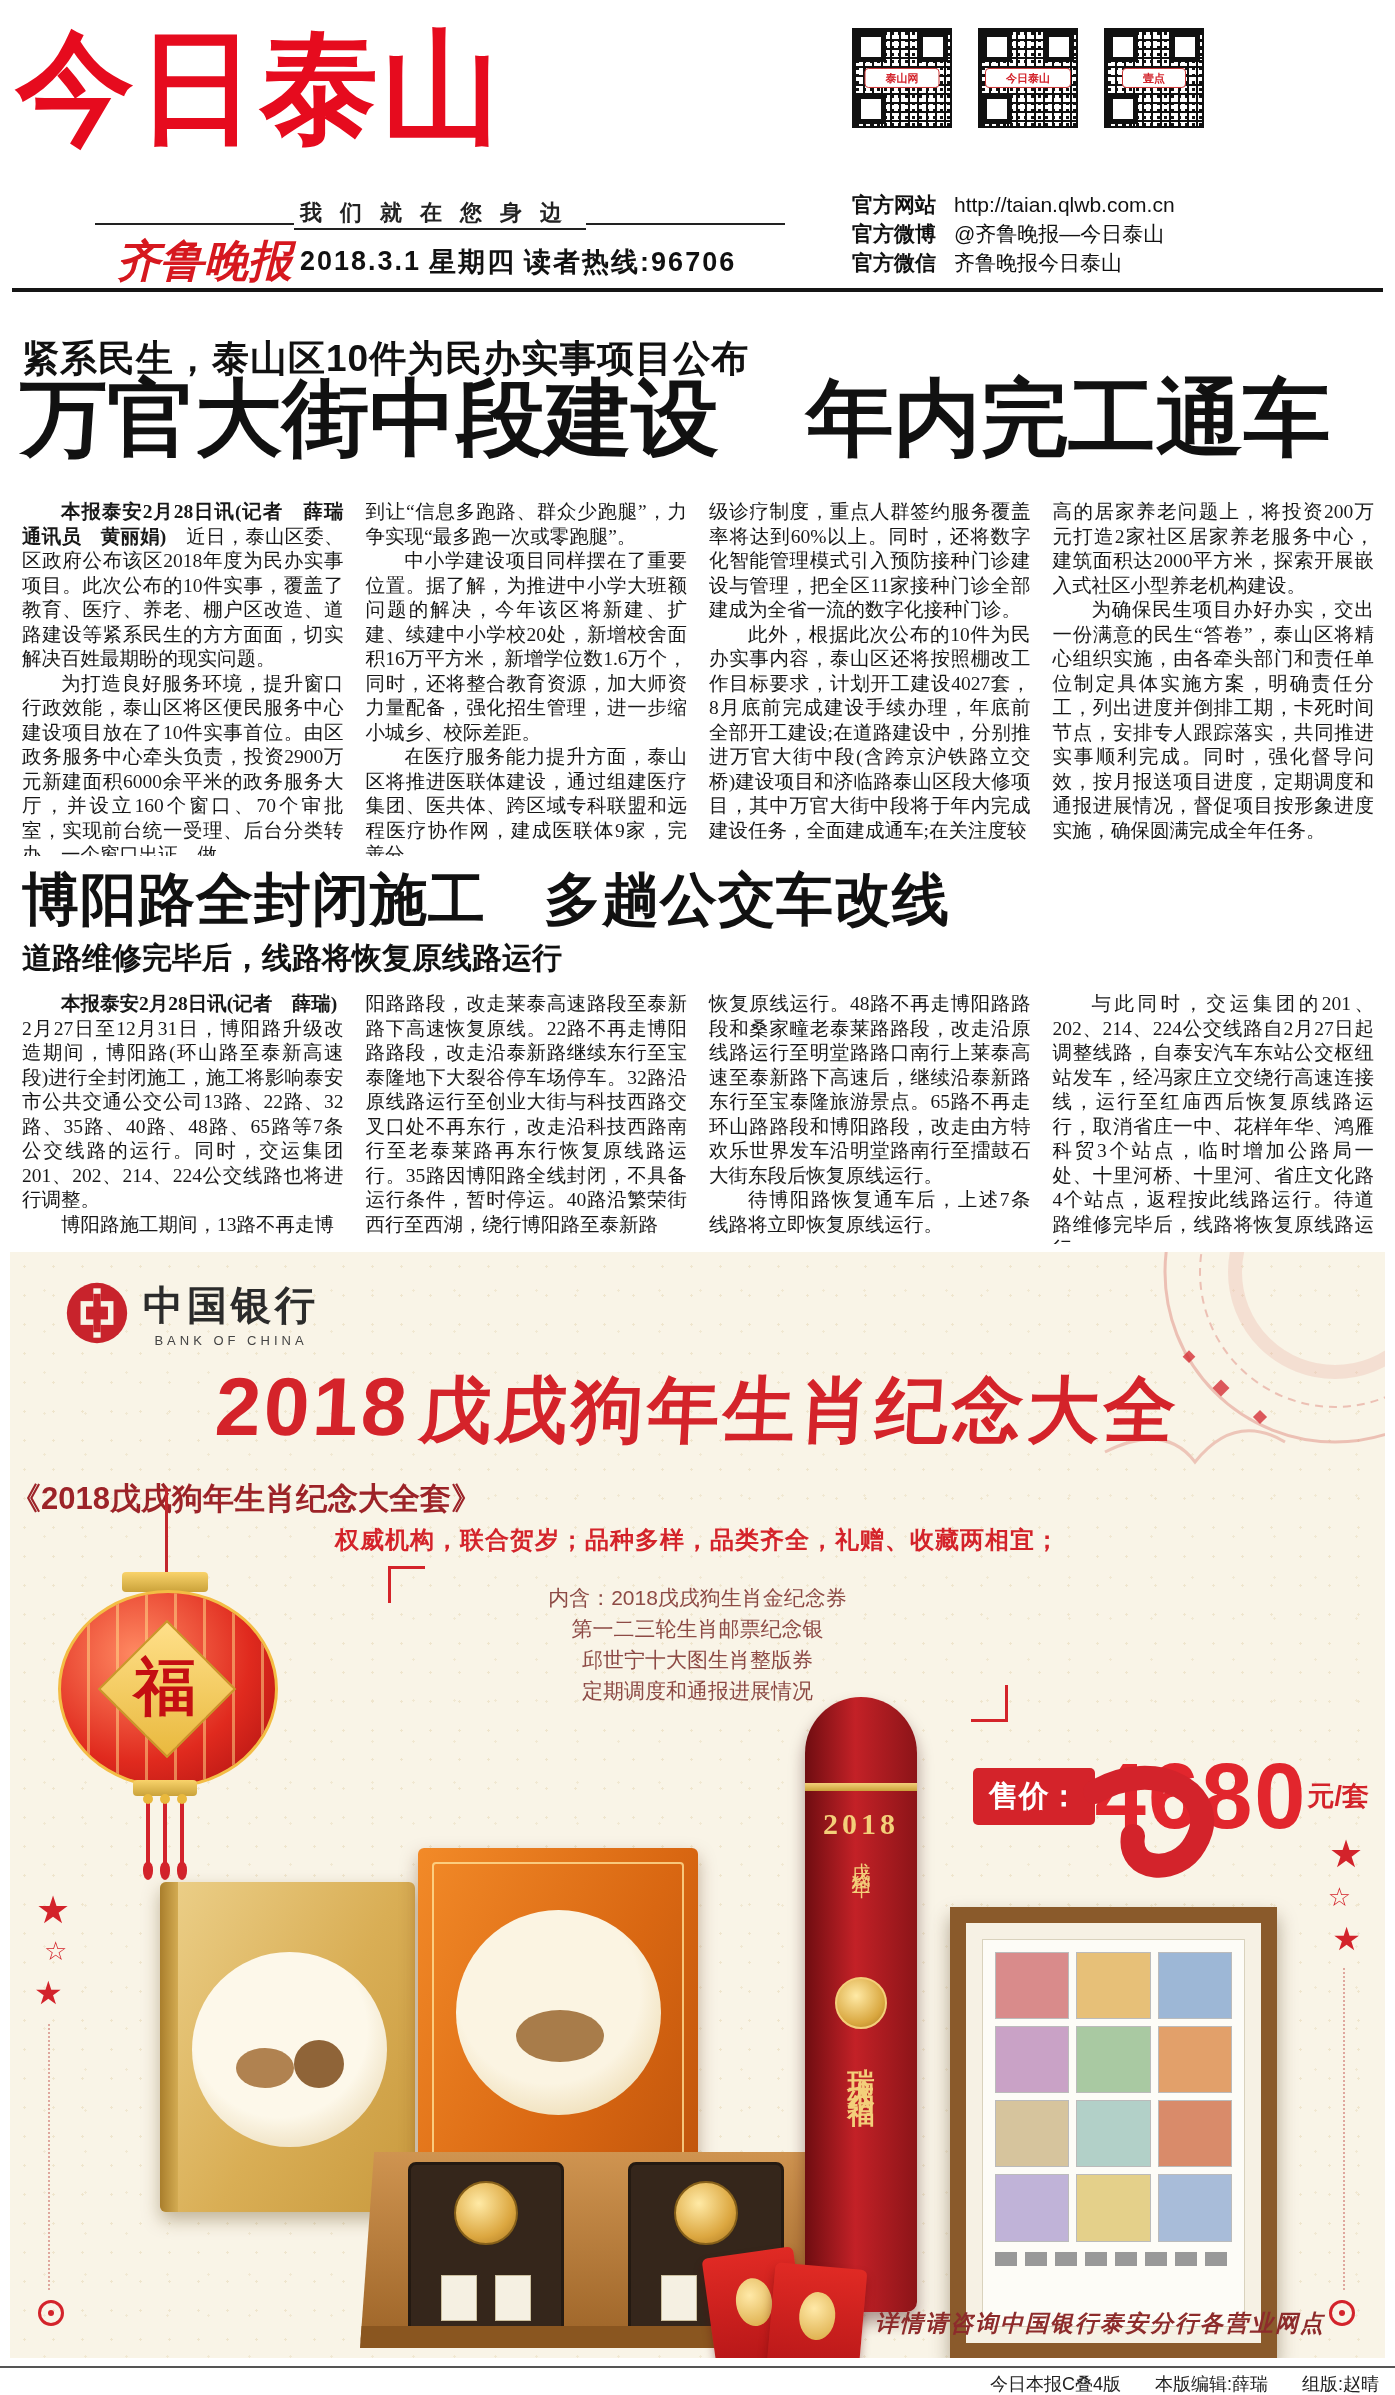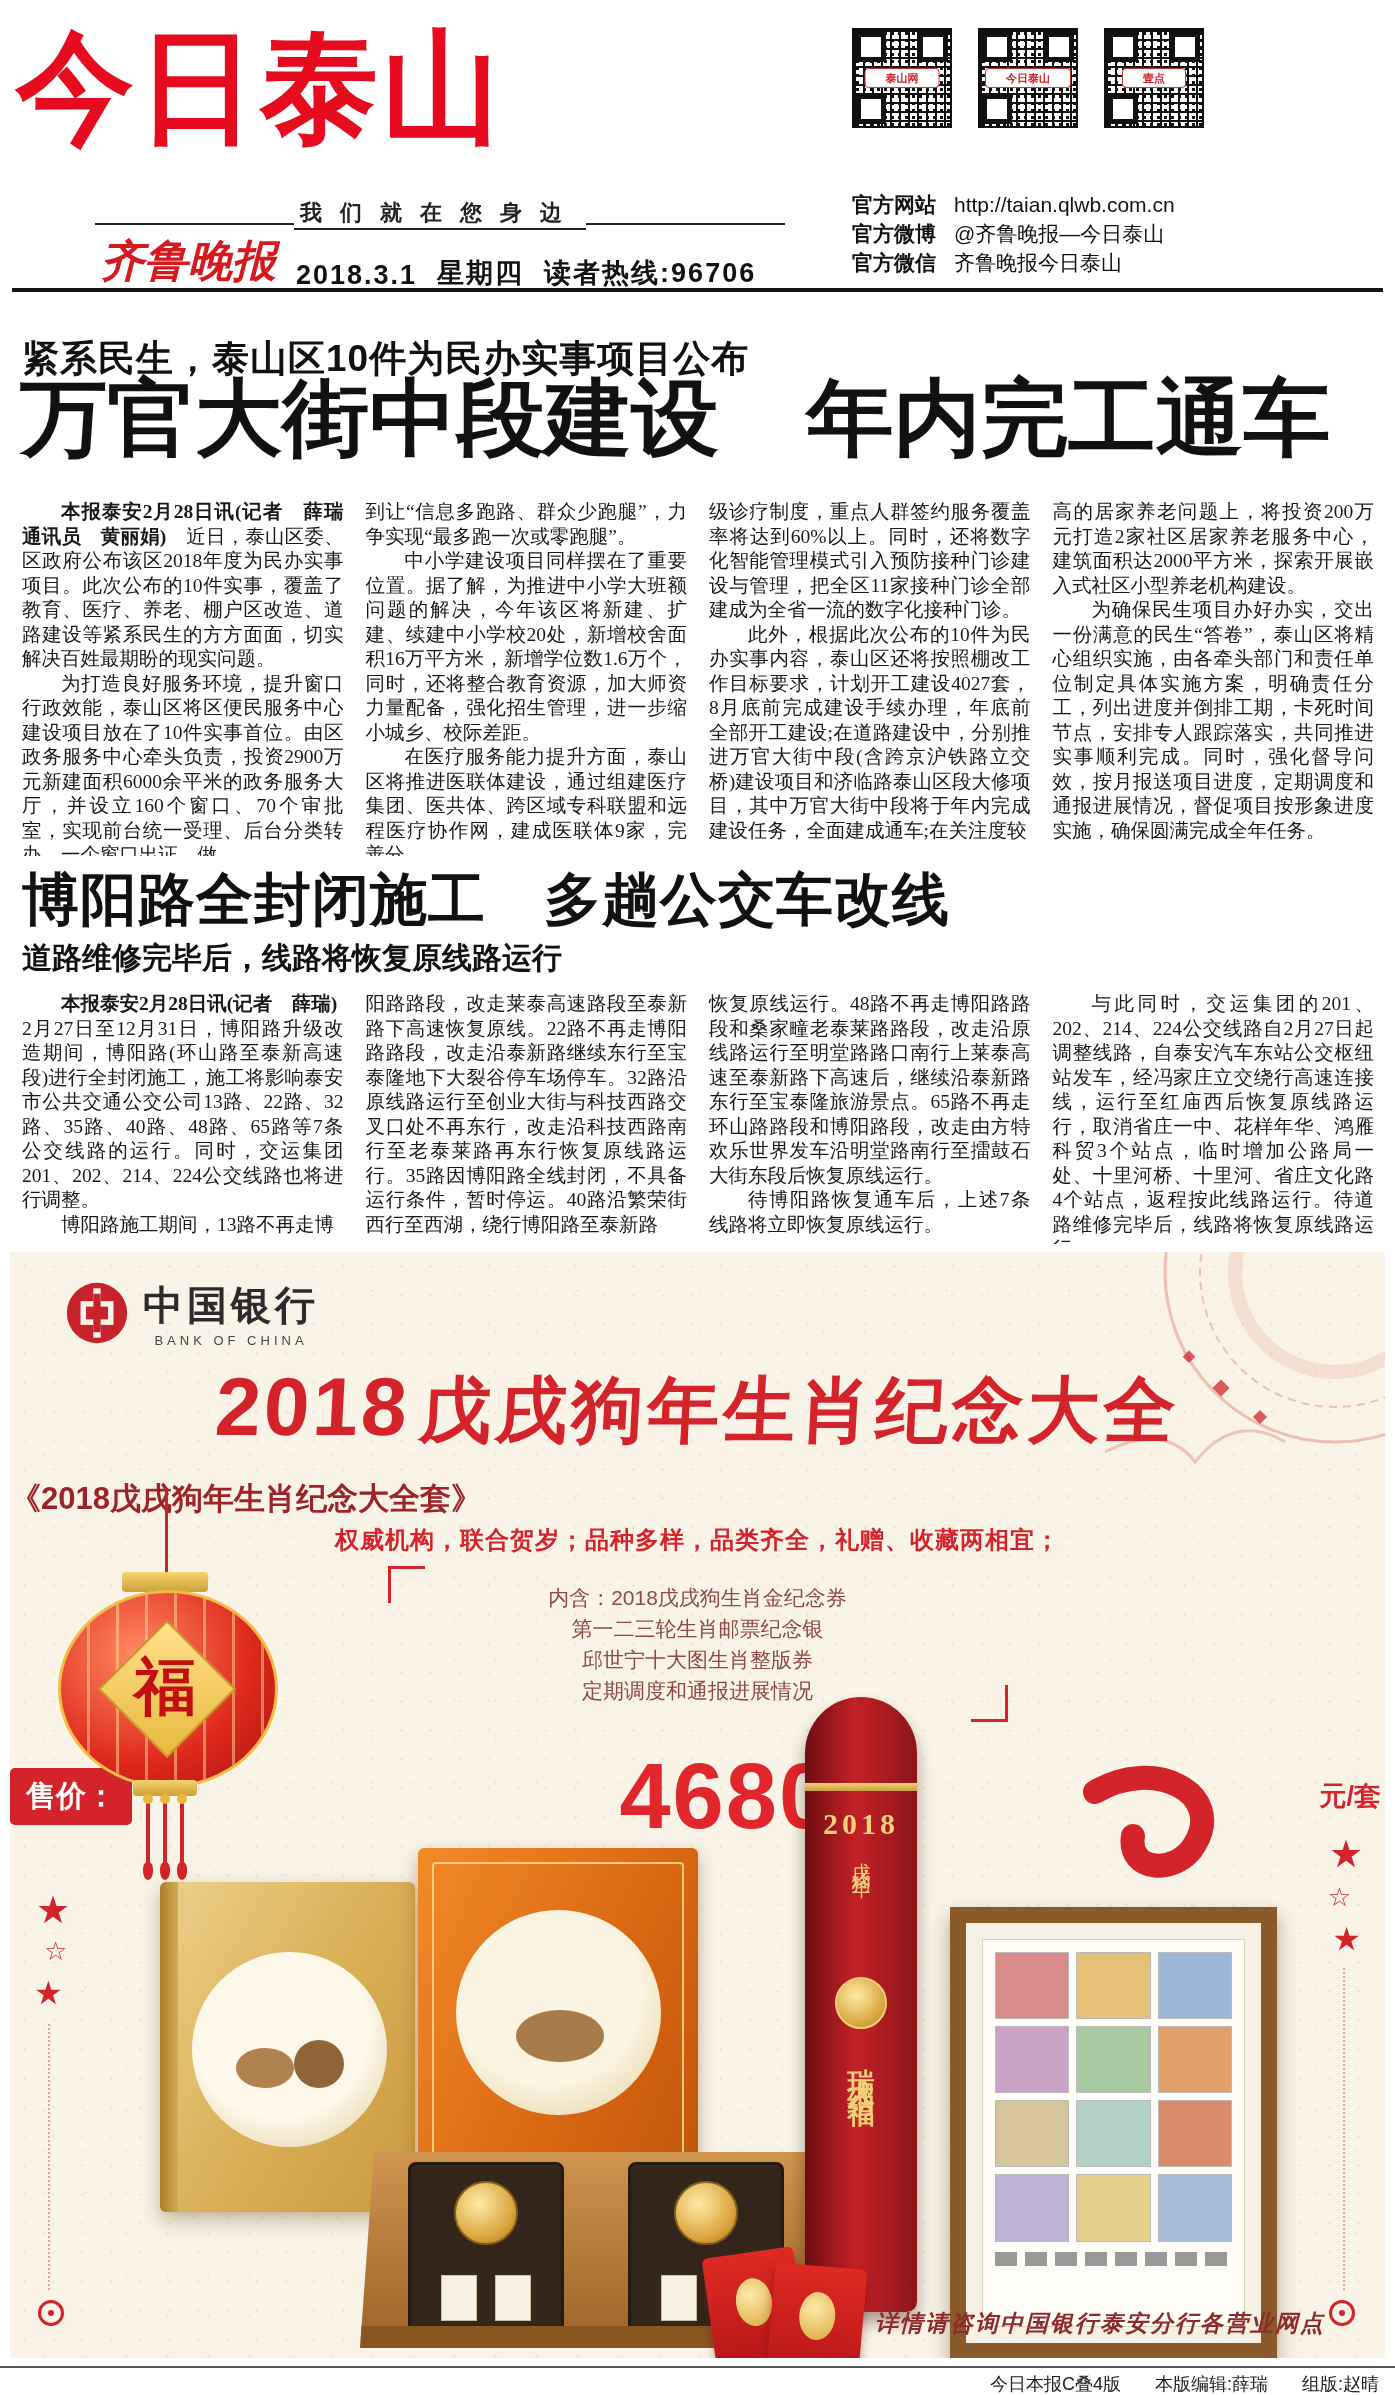--- a/index.html
+++ b/index.html
@@ -6,21 +6,21 @@
   .page{position:relative;width:1395px;height:2395px;background:#ffffff;margin:0 auto;overflow:hidden;
         font-family:"Liberation Serif", serif;color:#1a1a1a;}
   
   .mast{position:absolute;left:16px;top:2px;font-family:"Liberation Sans",sans-serif;
         font-weight:900;font-size:118px;line-height:1.4;color:#e60b1e;letter-spacing:4px;
         transform:scaleY(1.04);transform-origin:left top;white-space:nowrap;}
   .tag-row{position:absolute;left:95px;top:198px;width:690px;display:flex;align-items:flex-end;}
   .tag-row .ln{flex:1;border-bottom:2px solid #222;height:1px;margin-bottom:5px;}
   .tag-row .slogan{font-size:22px;font-weight:700;letter-spacing:18px;color:#222;padding:0 6px;
         border-bottom:2px solid #222;white-space:nowrap;font-family:"Liberation Sans",sans-serif;}
-  .date-row{position:absolute;left:100px;top:232px;display:flex;align-items:flex-end;gap:20px;white-space:nowrap;}
+  .date-row{position:absolute;left:116px;top:232px;display:flex;align-items:center;gap:8px;white-space:nowrap;}
   .paper-name{font-size:44px;font-weight:900;font-style:italic;color:#d6181f;font-family:"Liberation Serif",serif;}
   .date-info{font-size:27px;font-weight:600;color:#111;font-family:"Liberation Sans",sans-serif;letter-spacing:2px;}
   
   .qr-row{position:absolute;left:852px;top:28px;display:flex;gap:26px;}
   .qr{position:relative;width:96px;height:96px;background:#fff;border:2px solid #111;
       background-image:
         linear-gradient(90deg,#111 2px,transparent 2px),
         linear-gradient(#111 2px,transparent 2px),
         radial-gradient(#111 38%,transparent 40%);
       background-size:9px 9px,9px 9px,7px 7px;}
@@ -71,21 +71,21 @@
   .ad-tag{position:absolute;left:0;right:0;top:272px;text-align:center;font-size:24px;font-weight:700;
       color:#d4232a;font-family:"Liberation Sans",sans-serif;letter-spacing:1px;}
   .ad-contents{position:absolute;left:50%;top:314px;transform:translateX(-50%);width:560px;
       padding:16px 30px;text-align:center;color:#8d4a45;font-size:21px;line-height:31px;
       font-family:"Liberation Sans",sans-serif;}
   .ad-contents::before{content:"";position:absolute;left:0;top:0;width:34px;height:34px;
       border-left:3px solid #d4232a;border-top:3px solid #d4232a;}
   .ad-contents::after{content:"";position:absolute;right:0;bottom:0;width:34px;height:34px;
       border-right:3px solid #d4232a;border-bottom:3px solid #d4232a;}
   .ad-contents div{white-space:nowrap;}
-  .ad-price{position:absolute;left:0;right:4px;top:498px;display:flex;justify-content:space-between;
+  .ad-price{position:absolute;left:0;right:16px;top:498px;display:flex;justify-content:flex-end;
       align-items:center;gap:0;font-family:"Liberation Sans",sans-serif;}
   .ad-price .tag{background:#d4232a;color:#fff;font-size:30px;font-weight:700;padding:8px 16px;border-radius:5px;}
   .ad-price .num{font-size:92px;font-weight:900;color:#e2262d;letter-spacing:2px;line-height:1;}
   .ad-price .unit{font-size:27px;font-weight:700;color:#d4232a;}
   
   .lantern{position:absolute;left:40px;top:296px;width:230px;height:350px;}
   .lantern .string{position:absolute;left:50%;top:-60px;width:3px;height:88px;background:#c2262c;}
   .lantern .cap{position:absolute;left:50%;transform:translateX(-50%);top:24px;width:86px;height:20px;
       background:linear-gradient(#f9d36b,#caa23a);border-radius:4px;}
   .lantern .body{position:absolute;top:42px;left:8px;width:214px;height:192px;border-radius:50%;

